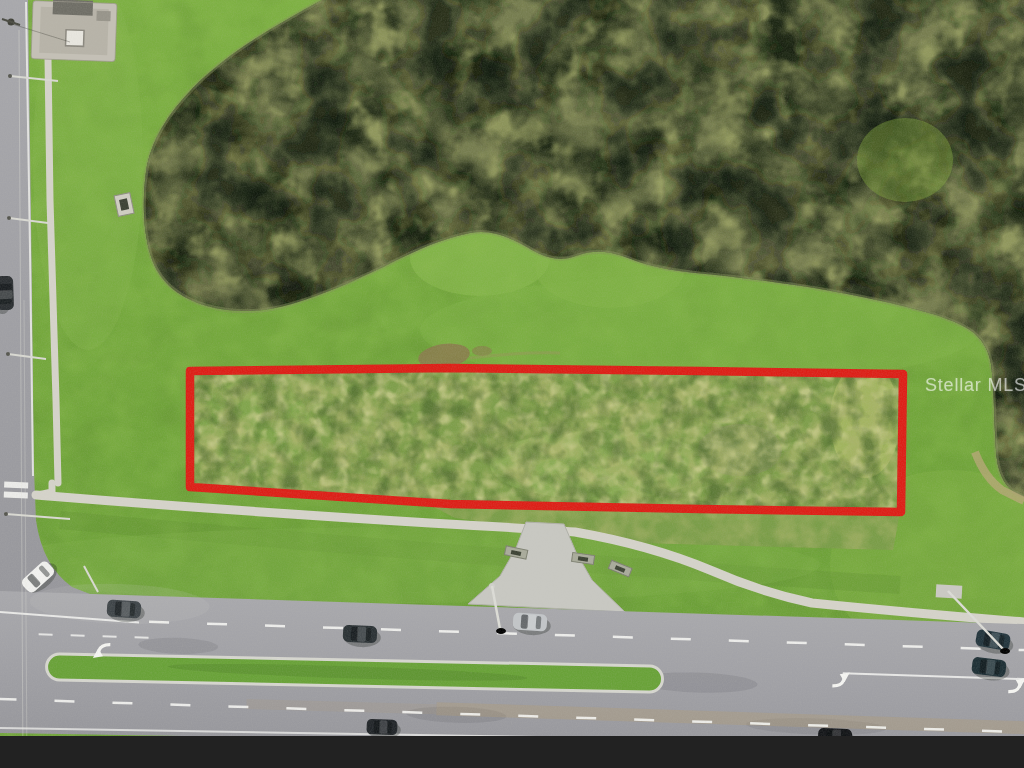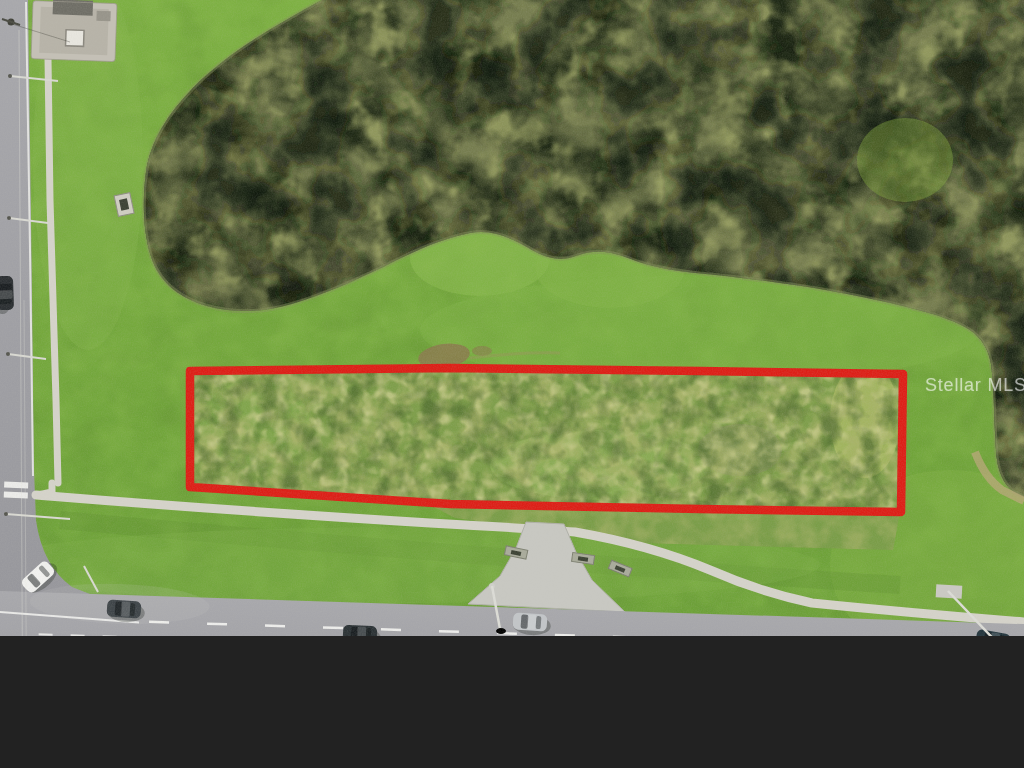--- a/index.html
+++ b/index.html
@@ -1,17 +1,17 @@
 <!DOCTYPE html>
 <html><head>
 <meta charset="utf-8">
 <style>
   html,body{margin:0;padding:0;background:#222;}
   .stage{
-    position:relative;width:1024px;height:636px;overflow:hidden;
+    position:relative;width:1024px;height:736px;overflow:hidden;
     background:#15803d;font-family:"Liberation Sans",sans-serif;
   }
   .stage svg{position:absolute;left:0;top:0;}
   .watermark{
     position:absolute;left:925px;top:375px;
     font-size:18px;font-weight:400;letter-spacing:.8px;
     color:rgba(255,255,255,.58);white-space:nowrap;
     text-shadow:0 0 2px rgba(255,255,255,.15);
   }
 </style>

